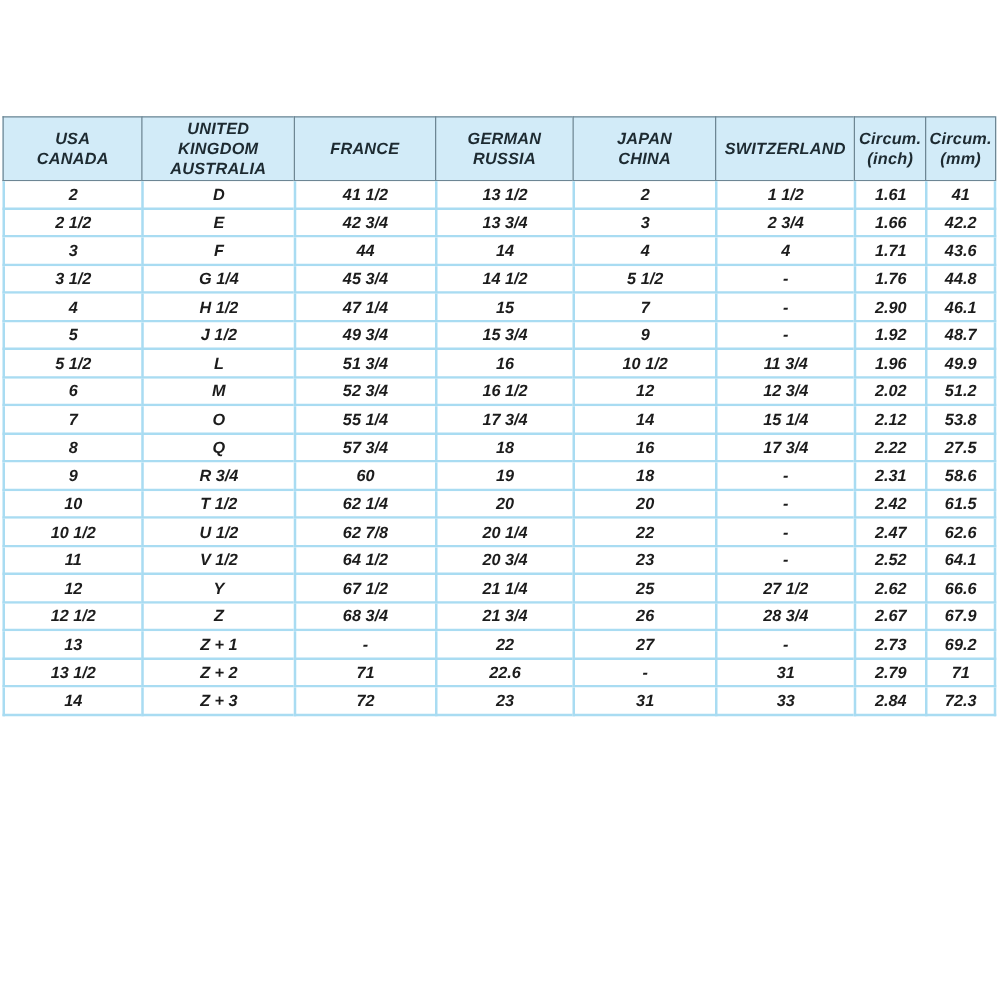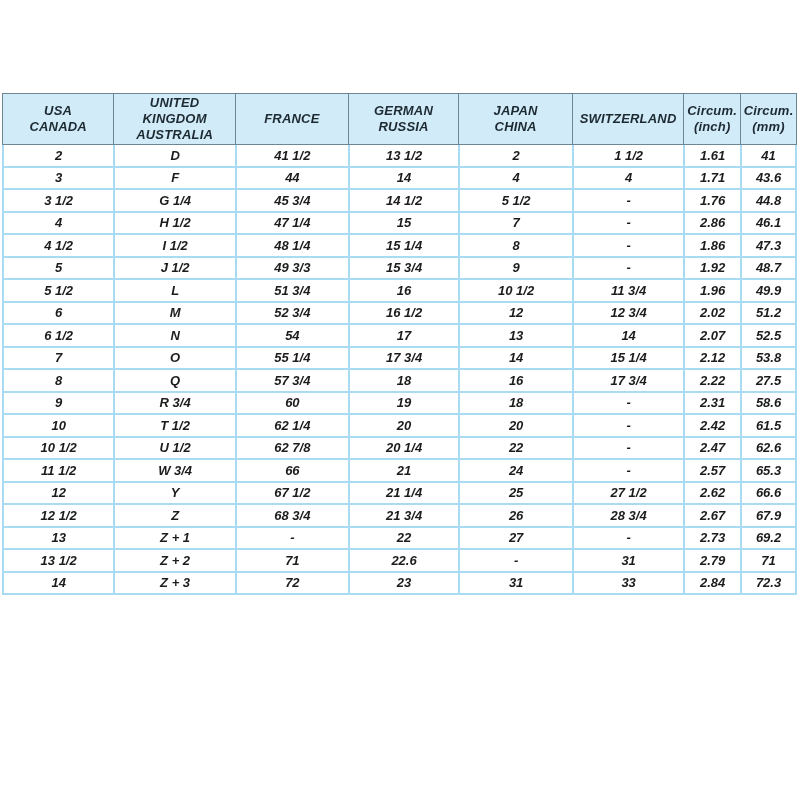--- a/index.html
+++ b/index.html
@@ -106,20 +106,30 @@
             <td>2</td>
             <td>D</td>
             <td>41 1/2</td>
             <td>13 1/2</td>
             <td>2</td>
             <td>1 1/2</td>
             <td>1.61</td>
             <td>41</td>
           </tr>
           <tr>
+            <td>2 1/2</td>
+            <td>E</td>
+            <td>42 3/4</td>
+            <td>13 3/4</td>
+            <td>3</td>
+            <td>2 3/4</td>
+            <td>1.66</td>
+            <td>42.2</td>
+          </tr>
+          <tr>
             <td>3</td>
             <td>F</td>
             <td>44</td>
             <td>14</td>
             <td>4</td>
             <td>4</td>
             <td>1.71</td>
             <td>43.6</td>
           </tr>
           <tr>
@@ -132,37 +142,27 @@
             <td>1.76</td>
             <td>44.8</td>
           </tr>
           <tr>
             <td>4</td>
             <td>H 1/2</td>
             <td>47 1/4</td>
             <td>15</td>
             <td>7</td>
             <td>-</td>
-            <td>2.86</td>
+            <td>2.90</td>
             <td>46.1</td>
-          </tr>
-          <tr>
-            <td>4 1/2</td>
-            <td>I 1/2</td>
-            <td>48 1/4</td>
-            <td>15 1/4</td>
-            <td>8</td>
-            <td>-</td>
-            <td>1.86</td>
-            <td>47.3</td>
           </tr>
           <tr>
             <td>5</td>
             <td>J 1/2</td>
-            <td>49 3/3</td>
+            <td>49 3/4</td>
             <td>15 3/4</td>
             <td>9</td>
             <td>-</td>
             <td>1.92</td>
             <td>48.7</td>
           </tr>
           <tr>
             <td>5 1/2</td>
             <td>L</td>
             <td>51 3/4</td>
@@ -176,30 +176,20 @@
             <td>6</td>
             <td>M</td>
             <td>52 3/4</td>
             <td>16 1/2</td>
             <td>12</td>
             <td>12 3/4</td>
             <td>2.02</td>
             <td>51.2</td>
           </tr>
           <tr>
-            <td>6 1/2</td>
-            <td>N</td>
-            <td>54</td>
-            <td>17</td>
-            <td>13</td>
-            <td>14</td>
-            <td>2.07</td>
-            <td>52.5</td>
-          </tr>
-          <tr>
             <td>7</td>
             <td>O</td>
             <td>55 1/4</td>
             <td>17 3/4</td>
             <td>14</td>
             <td>15 1/4</td>
             <td>2.12</td>
             <td>53.8</td>
           </tr>
           <tr>
@@ -236,28 +226,28 @@
             <td>10 1/2</td>
             <td>U 1/2</td>
             <td>62 7/8</td>
             <td>20 1/4</td>
             <td>22</td>
             <td>-</td>
             <td>2.47</td>
             <td>62.6</td>
           </tr>
           <tr>
-            <td>11 1/2</td>
-            <td>W 3/4</td>
-            <td>66</td>
-            <td>21</td>
-            <td>24</td>
-            <td>-</td>
-            <td>2.57</td>
-            <td>65.3</td>
+            <td>11</td>
+            <td>V 1/2</td>
+            <td>64 1/2</td>
+            <td>20 3/4</td>
+            <td>23</td>
+            <td>-</td>
+            <td>2.52</td>
+            <td>64.1</td>
           </tr>
           <tr>
             <td>12</td>
             <td>Y</td>
             <td>67 1/2</td>
             <td>21 1/4</td>
             <td>25</td>
             <td>27 1/2</td>
             <td>2.62</td>
             <td>66.6</td>

